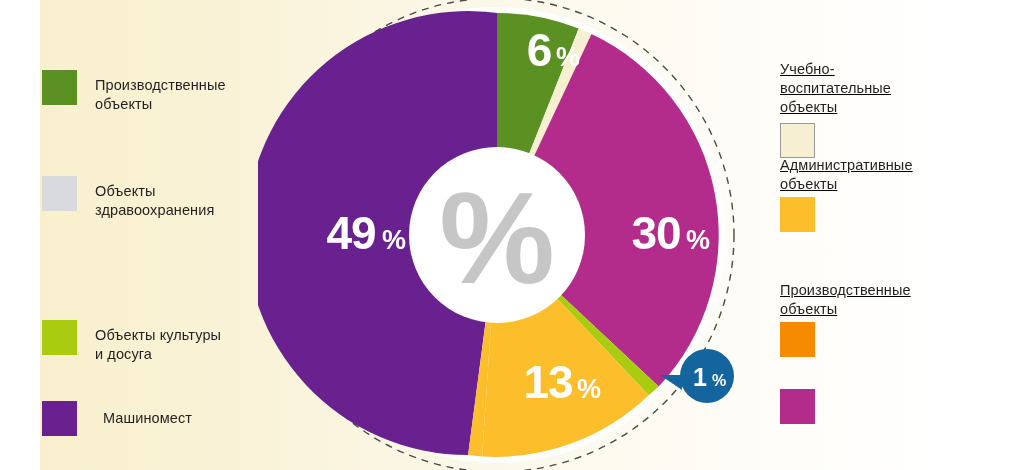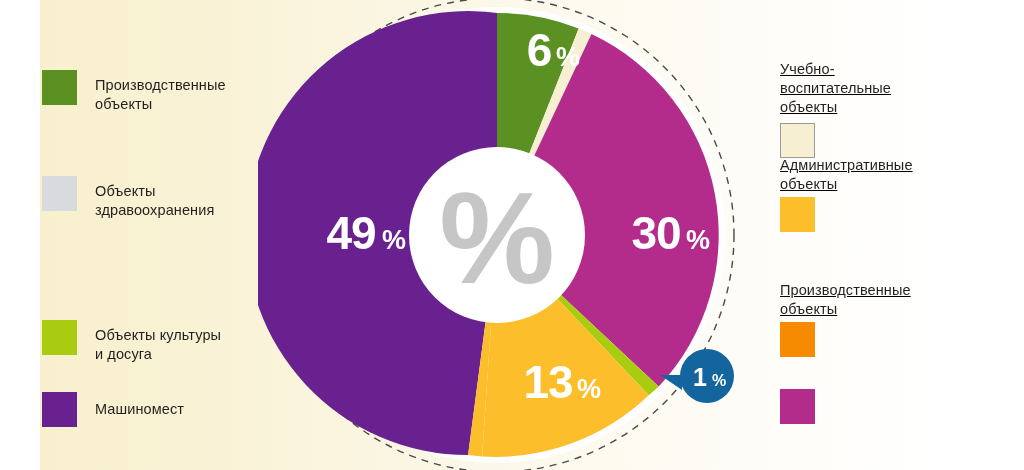--- a/index.html
+++ b/index.html
@@ -80,21 +80,21 @@
       <span class="legend-label">Объекты
 здравоохранения</span>
     </div>
 
     <div class="legend-item" style="top:283px;margin-top:37px;">
       <span class="swatch" style="background:#a9cc11;"></span>
       <span class="legend-label">Объекты культуры
 и досуга</span>
     </div>
 
-    <div class="legend-item" style="top:392px;">
+    <div class="legend-item" style="top:401px;gap:8px;">
       <span class="swatch" style="background:#6a2190;"></span>
       <span class="legend-label" style="padding-top:8px;">Машиномест</span>
     </div>
 
   </div>
 
   <div class="legend legend-right">
 
     <div class="legend-item" style="top:58px;">
       <span class="legend-label">Учебно-

